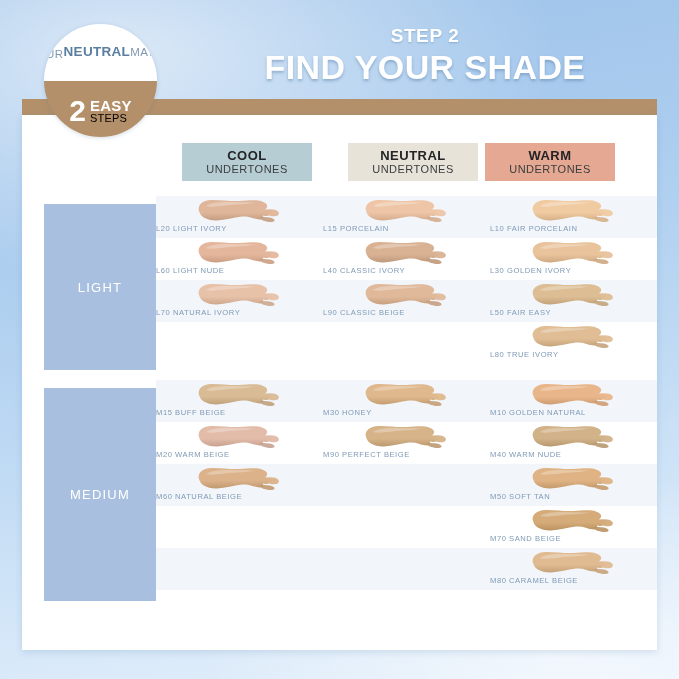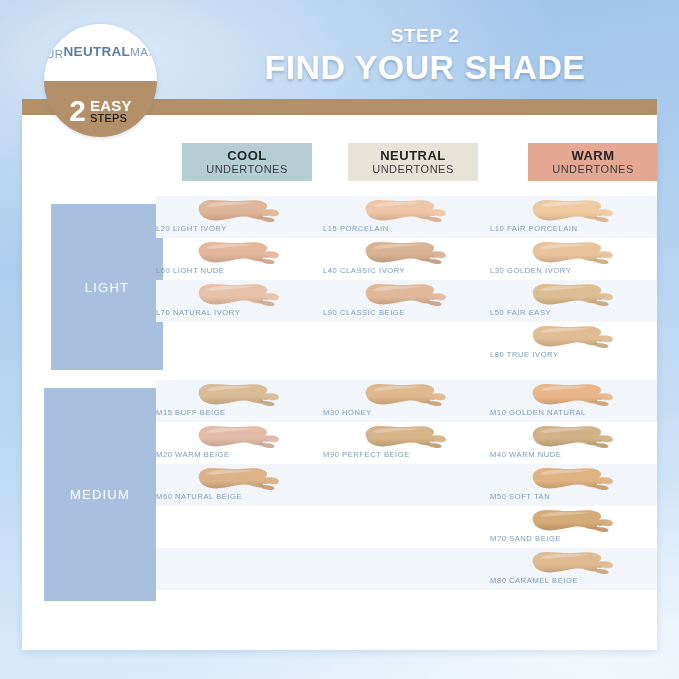--- a/index.html
+++ b/index.html
@@ -64,29 +64,29 @@
   .b-easy{font-size:15px;font-weight:bold;color:#ffffff;letter-spacing:.2px;}
   .b-steps{font-size:11px;color:#000000;letter-spacing:.2px;}
 
   
   .uhead{position:absolute;top:143px;height:38px;display:flex;flex-direction:column;
          align-items:center;justify-content:center;line-height:1.12;}
   .uhead .u1{font-size:13px;font-weight:bold;color:#222426;letter-spacing:.5px;}
   .uhead .u2{font-size:11px;color:#3a3c3e;letter-spacing:.5px;}
   .uh-cool{left:182px;width:130px;background:#b6cdd4;}
   .uh-neut{left:348px;width:130px;background:#e7e3d8;}
-  .uh-warm{left:528px;width:130px;background:#e5a993;}
+  .uh-warm{left:485px;width:130px;background:#e5a993;}
 
   
   .levelblk{
     position:absolute;left:44px;width:112px;background:#a9bfe0;
     display:flex;align-items:center;justify-content:center;
   }
   .levelblk span{font-size:13px;color:#ffffff;letter-spacing:1.2px;}
-  .lv-light{top:204px;height:166px;margin-left:7px;}
+  .lv-light{top:204px;height:166px;}
   .lv-med{top:388px;height:213px;}
 
   
   .grid{position:absolute;left:156px;width:501px;}
   .grid.g-light{top:196px;}
   .grid.g-med{top:380px;}
   .row{position:relative;height:42px;}
   .row.alt{background:#f2f6fb;}
   .cell{position:absolute;top:0;width:167px;height:42px;}
   .c0{left:0;} .c1{left:167px;} .c2{left:334px;}

